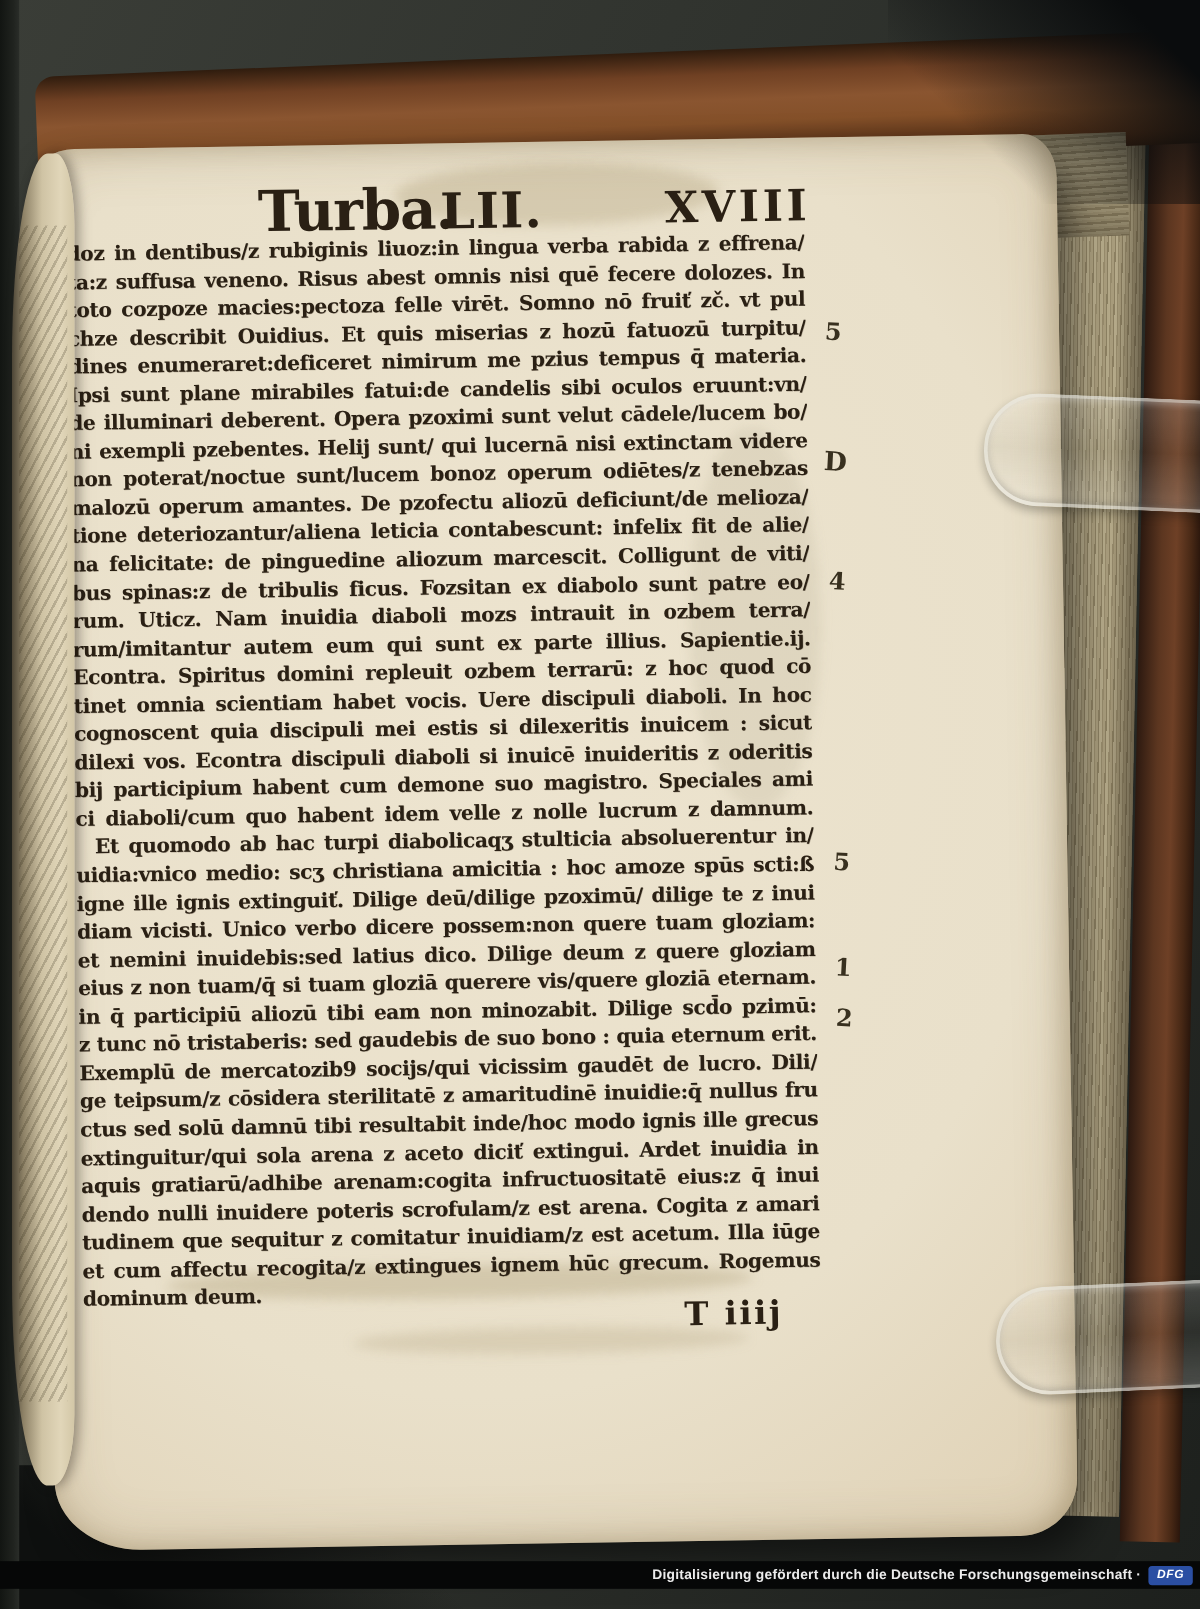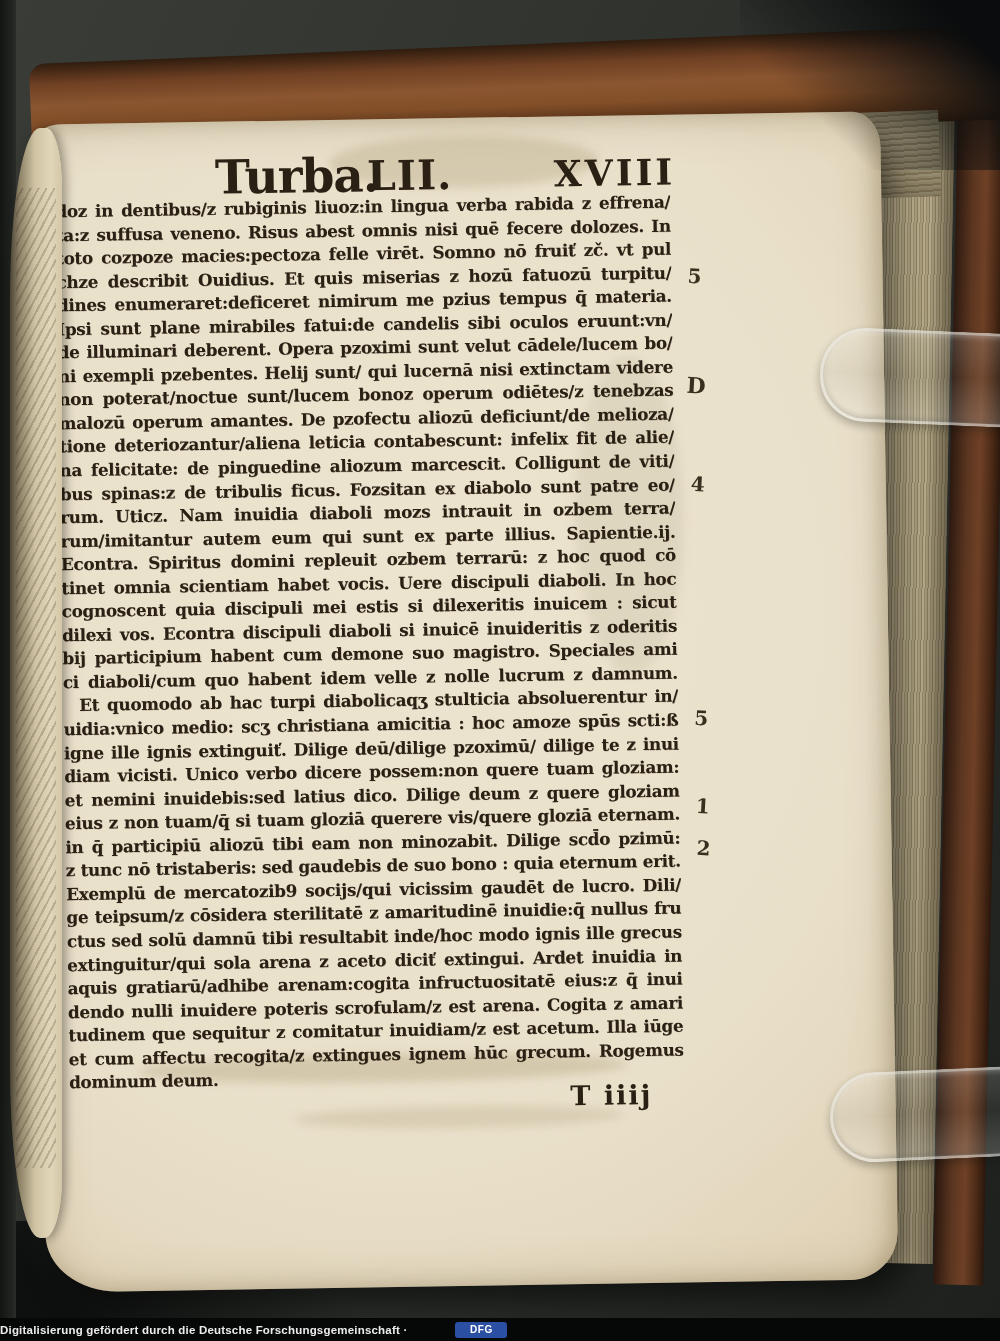--- a/index.html
+++ b/index.html
@@ -90,27 +90,27 @@
 
   
   .clamp{position:absolute;z-index:30;border:3px solid rgba(233,234,227,.55);border-right:none;
     border-radius:46px 0 0 46px;
     background:linear-gradient(180deg,rgba(250,250,245,.16) 0%,rgba(150,150,140,.12) 48%,rgba(250,250,245,.20) 100%);
     box-shadow:inset 0 2px 5px rgba(255,255,255,.28), inset 0 -2px 5px rgba(60,60,55,.25), 0 4px 8px rgba(15,15,12,.28);}
   .clamp-top{left:820px;top:330px;width:190px;height:88px;transform:rotate(2.4deg);}
   .clamp-bottom{left:830px;top:1070px;width:180px;height:84px;transform:rotate(-2.6deg);}
 
   
-  .footer-bar{position:absolute;left:0;bottom:0;width:1000px;height:23px;z-index:60;
-    background:#060707;display:flex;align-items:center;justify-content:flex-start;gap:6px;
+  .footer-bar{position:absolute;left:0;bottom:17px;width:1000px;height:23px;z-index:60;
+    background:#060707;display:flex;align-items:center;justify-content:flex-end;gap:6px;
     padding-right:6px;box-sizing:border-box;
     font-family:"Liberation Sans","DejaVu Sans",sans-serif;}
   .footer-text{color:#ececec;font-size:11.5px;font-weight:bold;letter-spacing:.2px;}
-  .dfg-logo{width:52px;height:16px;border-radius:3px;display:flex;align-items:center;justify-content:center;
-    color:#fff;font-size:10px;font-weight:bold;letter-spacing:.5px;margin-left:42px;}
+  .dfg-logo{width:37px;height:16px;border-radius:3px;display:flex;align-items:center;justify-content:center;
+    color:#fff;font-size:10px;font-weight:bold;font-style:italic;letter-spacing:.5px;}
 </style>
 </head>
 <body>
 
 <div class="scene">
 
   <div class="corner-shadow"></div>
   <div class="corner-shadow-bl"></div>
 
   <div class="cover-right"></div>

